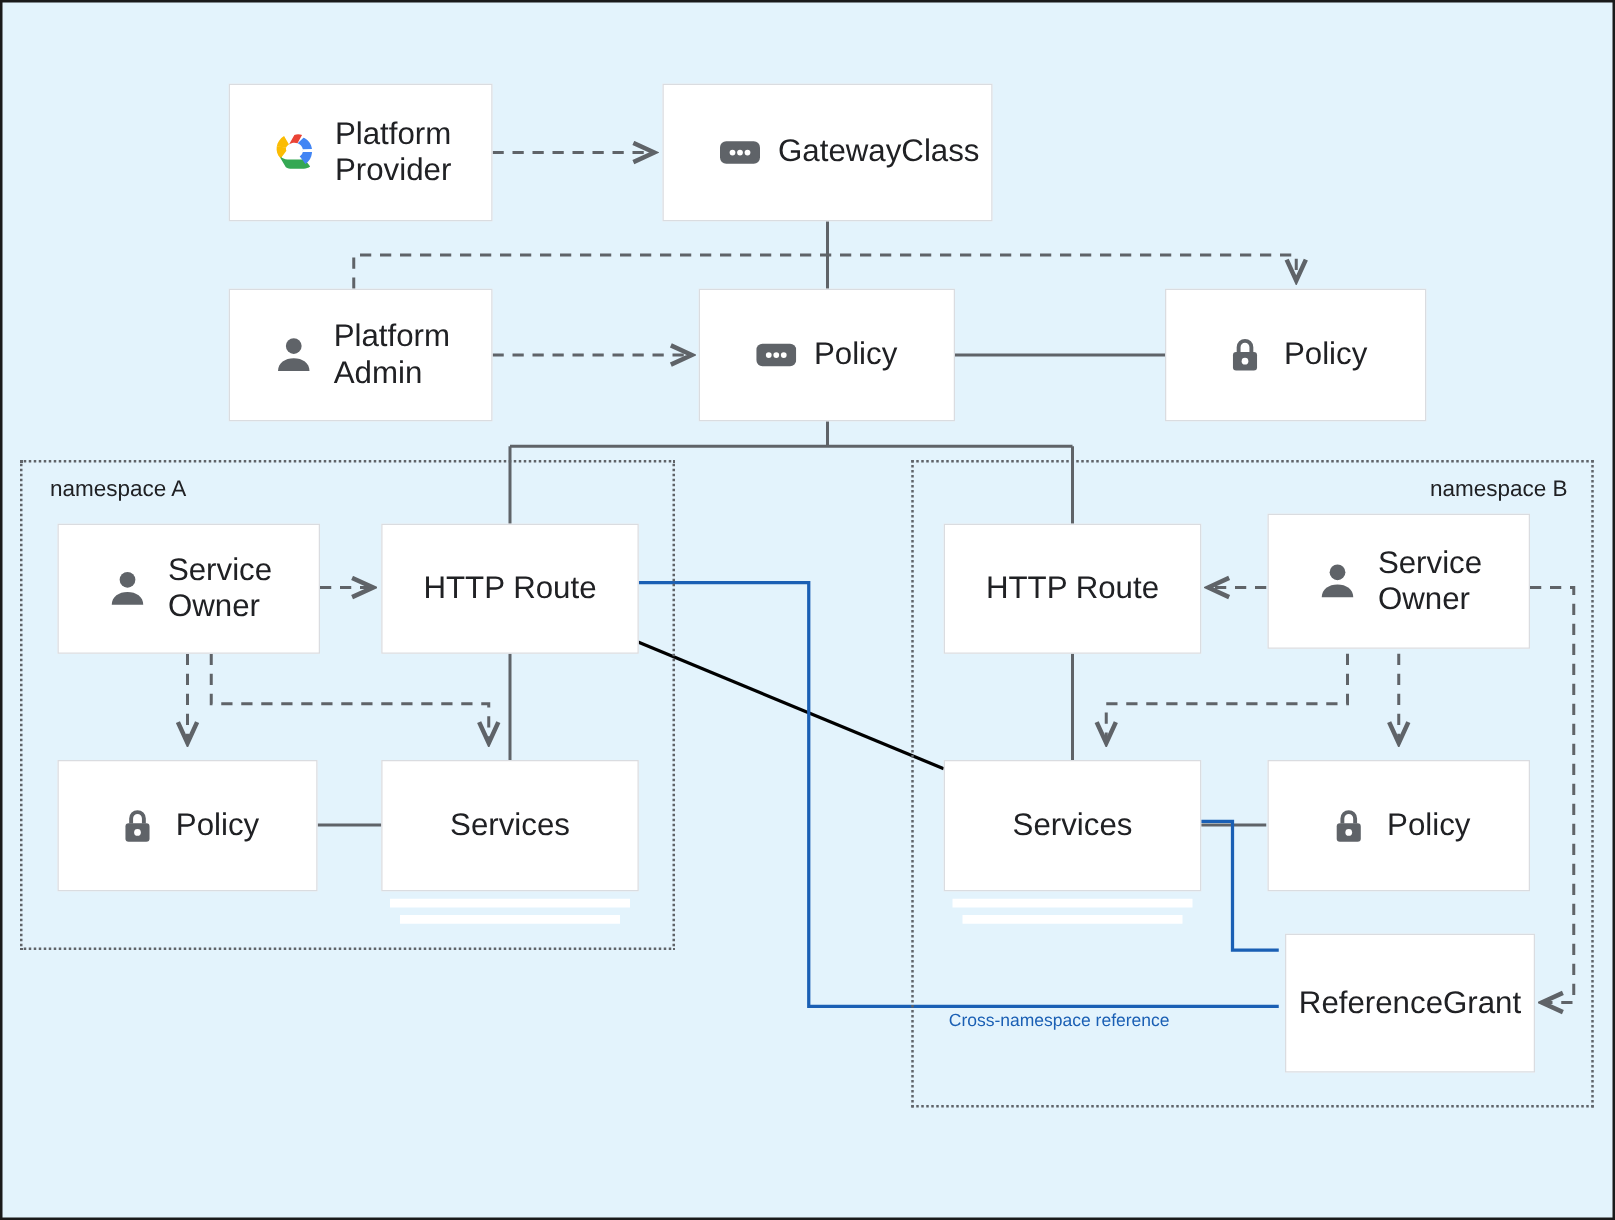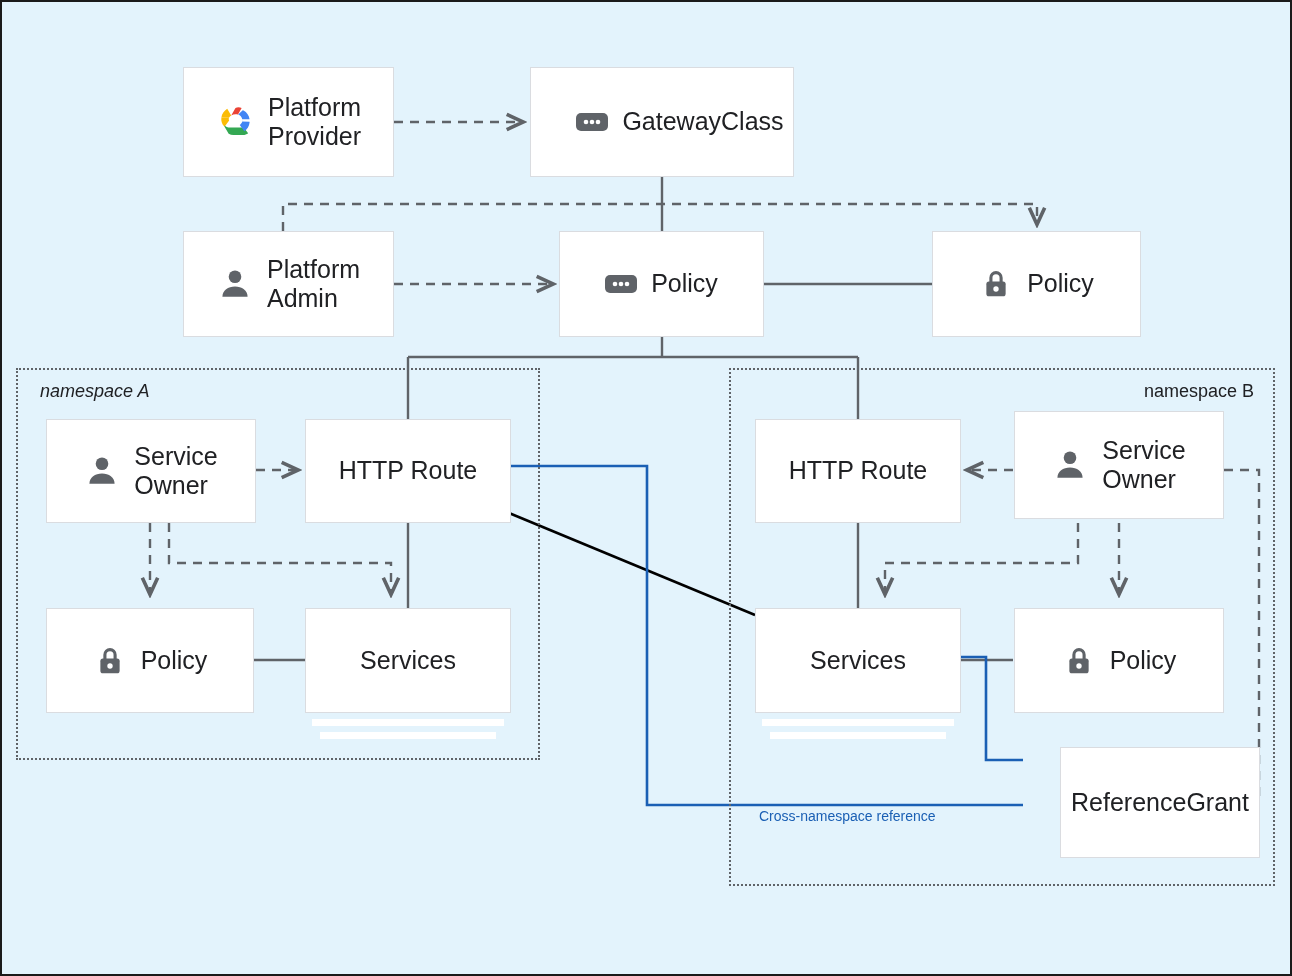--- a/index.html
+++ b/index.html
@@ -51,21 +51,21 @@
   }
 
   .icon{flex:0 0 auto;display:block;}
 </style>
 </head>
 <body>
 
 <div id="canvas">
 
   <div class="ns" style="left:14px;top:366px;width:524px;height:392px;"></div>
-  <div class="ns-label" style="left:38px;top:379px;font-style:italic;">namespace A</div>
+  <div class="ns-label" style="left:38px;top:379px;">namespace A</div>
 
   <div class="ns" style="left:727px;top:366px;width:546px;height:518px;"></div>
   <div class="ns-label" style="left:1142px;top:379px;">namespace B</div>
 
   <svg class="wires" viewBox="0 0 1292 976">
     <defs>
       <marker id="arrowGray" markerWidth="9" markerHeight="9" refX="7.4" refY="4" orient="auto" markerUnits="strokeWidth">
         <path d="M0.6,0.8 L7.6,4 L0.6,7.2" fill="none" stroke="#5f6368" stroke-width="1.5"></path>
       </marker>
     </defs>
@@ -236,19 +236,19 @@
     <div class="inner">
       <svg class="icon" width="34" height="34" viewBox="0 0 24 24">
         <path d="M7.3 10.5V7.6a4.7 4.7 0 019.4 0v2.9h-2.2V7.6a2.5 2.5 0 00-5 0v2.9z" fill="#5f6368"></path>
         <rect x="5.2" y="10.3" width="13.6" height="10.4" rx="1.8" fill="#5f6368"></rect>
         <circle cx="12" cy="15.5" r="1.9" fill="#ffffff"></circle>
       </svg>
       <div class="label">Policy</div>
     </div>
   </div>
 
-  <div class="node" style="left:1058px;top:745px;width:200px;height:111px;">
+  <div class="node" style="left:1026px;top:745px;width:200px;height:111px;">
     <div class="label center">ReferenceGrant</div>
   </div>
 
   <div class="xref-label" style="left:757px;top:806px;">Cross-namespace reference</div>
 
 </div>
 
 </body></html>

